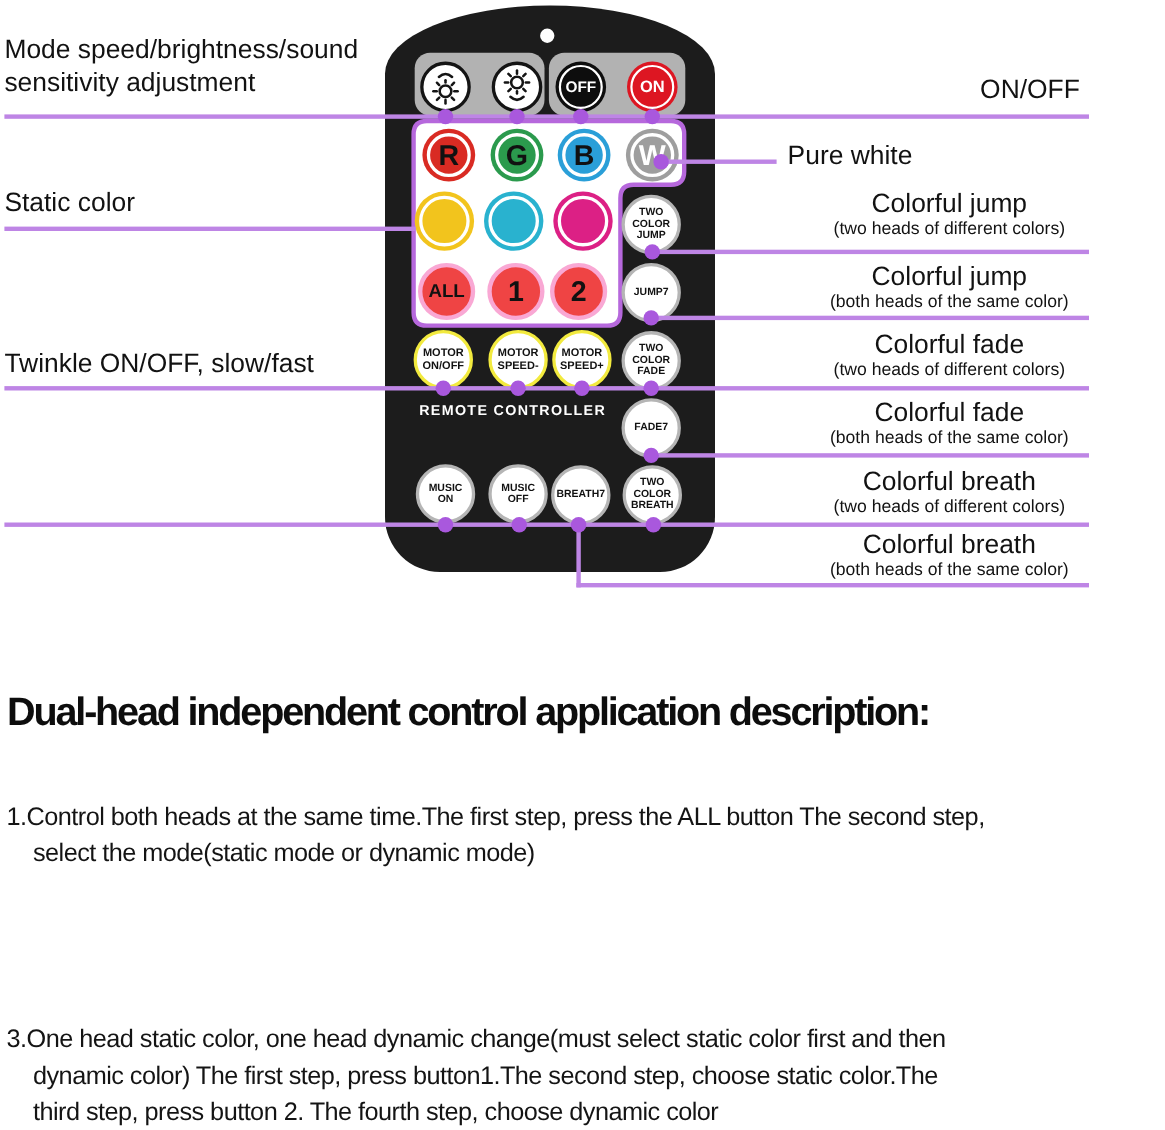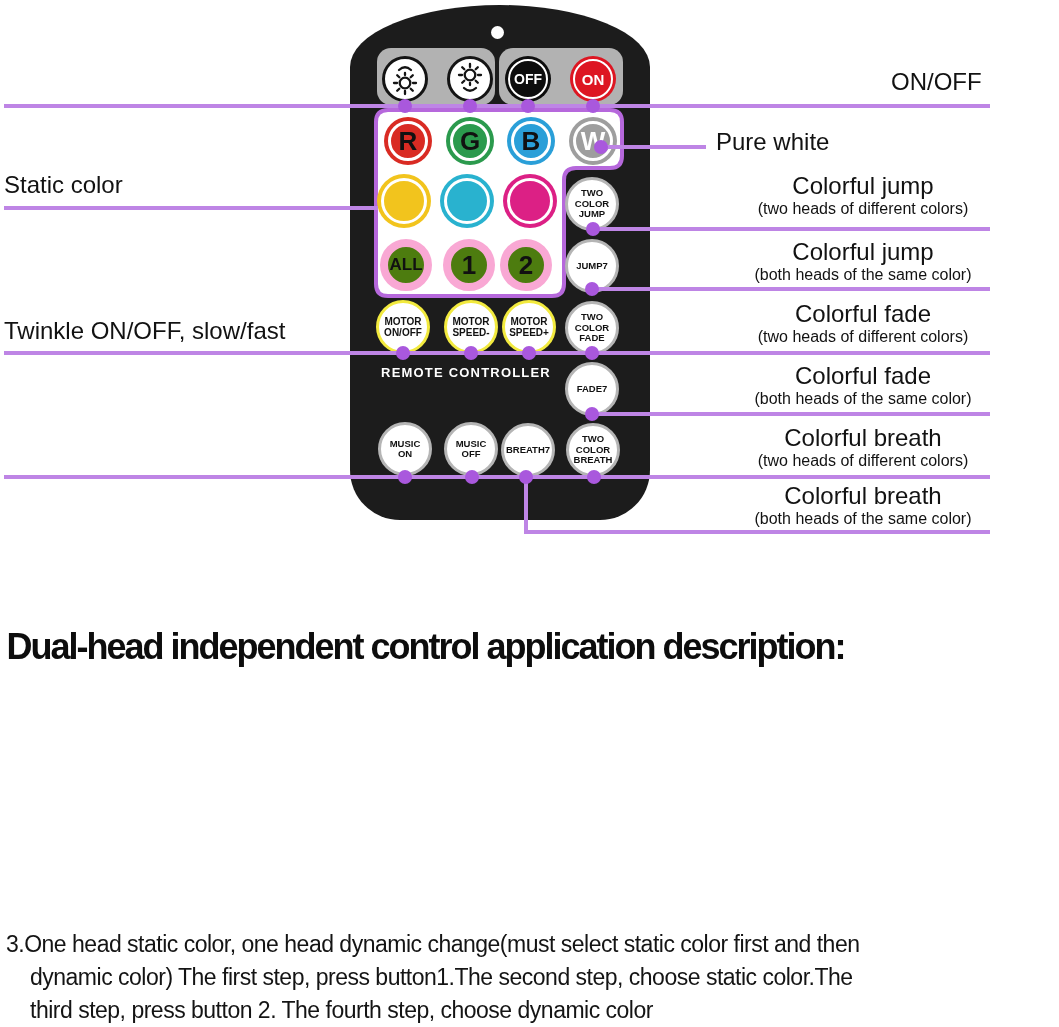--- a/index.html
+++ b/index.html
@@ -13,21 +13,21 @@
   .ir-led{position:absolute;left:491px;top:26px;width:13px;height:13px;border-radius:50%;background:#fdfdfd;}
   .gray-panel{position:absolute;top:48px;height:57px;background:#b2b2b2;border-radius:14px;}
   .btn{position:absolute;border-radius:50%;box-sizing:border-box;display:flex;align-items:center;
        justify-content:center;text-align:center;}
   .btn-sun{width:46px;height:46px;background:#fff;border:3px solid #141414;}
   .btn-pwr{width:46px;height:46px;}
   .inner-ring{position:absolute;inset:3px;border:2px solid #fff;border-radius:50%;display:flex;
               align-items:center;justify-content:center;font-weight:bold;color:#fff;}
   .color-btn{width:40px;height:40px;border:3px solid #fff;font-weight:600;font-size:26px;}
   .big-color{width:46px;height:46px;}
-  .sel-btn{width:52px;height:52px;background:#4d7c0f;border:8px solid #f9a8d4;font-weight:bold;color:#111;}
+  .sel-btn{width:52px;height:52px;background:#ef4444;border:4px solid #f9a8d4;font-weight:bold;color:#111;}
   .motor-btn{width:54px;height:54px;background:#fff;border:3px solid #f2ea3e;font-size:10px;
              font-weight:bold;line-height:11px;color:#111;white-space:pre-line;}
   .mode-btn{width:54px;height:54px;background:#fff;border:3px solid #b5b5b5;font-size:9.5px;
             font-weight:bold;line-height:10.5px;color:#111;white-space:pre-line;}
   .brand{position:absolute;left:376px;top:365px;width:180px;text-align:center;color:#fff;
          font-size:13px;font-weight:bold;letter-spacing:1.2px;}
 
   
   .aline{position:absolute;height:4px;background:#be85e5;}
   .avert{position:absolute;width:4px;background:#be85e5;}
@@ -179,20 +179,22 @@
   <div class="adot" style="left:396px;top:346px;"></div>
   <div class="adot" style="left:464px;top:346px;"></div>
   <div class="adot" style="left:522px;top:346px;"></div>
   <div class="adot" style="left:585px;top:346px;"></div>
   <div class="adot" style="left:585px;top:407px;"></div>
   <div class="adot" style="left:398px;top:470px;"></div>
   <div class="adot" style="left:465px;top:470px;"></div>
   <div class="adot" style="left:519px;top:470px;"></div>
   <div class="adot" style="left:587px;top:470px;"></div>
 
+  <div class="label-left" style="left:4px;top:31px;">Mode speed/brightness/sound
+sensitivity adjustment</div>
   <div class="label-left" style="left:4px;top:170px;">Static color</div>
   <div class="label-left" style="left:4px;top:316px;">Twinkle ON/OFF, slow/fast</div>
 
   <div class="plain-label" style="left:891px;top:68px;">ON/OFF</div>
   <div class="plain-label" style="left:716px;top:128px;">Pure white</div>
 
   <div class="rblock" style="top:172px;">
     <div class="rtitle">Colorful jump</div>
     <div class="rsub">(two heads of different colors)</div>
   </div>
@@ -211,17 +213,19 @@
   <div class="rblock" style="top:424px;">
     <div class="rtitle">Colorful breath</div>
     <div class="rsub">(two heads of different colors)</div>
   </div>
   <div class="rblock" style="top:482px;">
     <div class="rtitle">Colorful breath</div>
     <div class="rsub">(both heads of the same color)</div>
   </div>
 
   <div class="desc-title">Dual-head independent control application description:</div>
+  <div class="step" style="top:726px;">1.Control both heads at the same time.The first step, press the ALL button The second step,
+select the mode(static mode or dynamic mode)</div>
   <div class="step" style="top:928px;">3.One head static color, one head dynamic change(must select static color first and then
 dynamic color) The first step, press button1.The second step, choose static color.The
 third step, press button 2. The fourth step, choose dynamic color</div>
 
 </div>
 
 </body></html>

